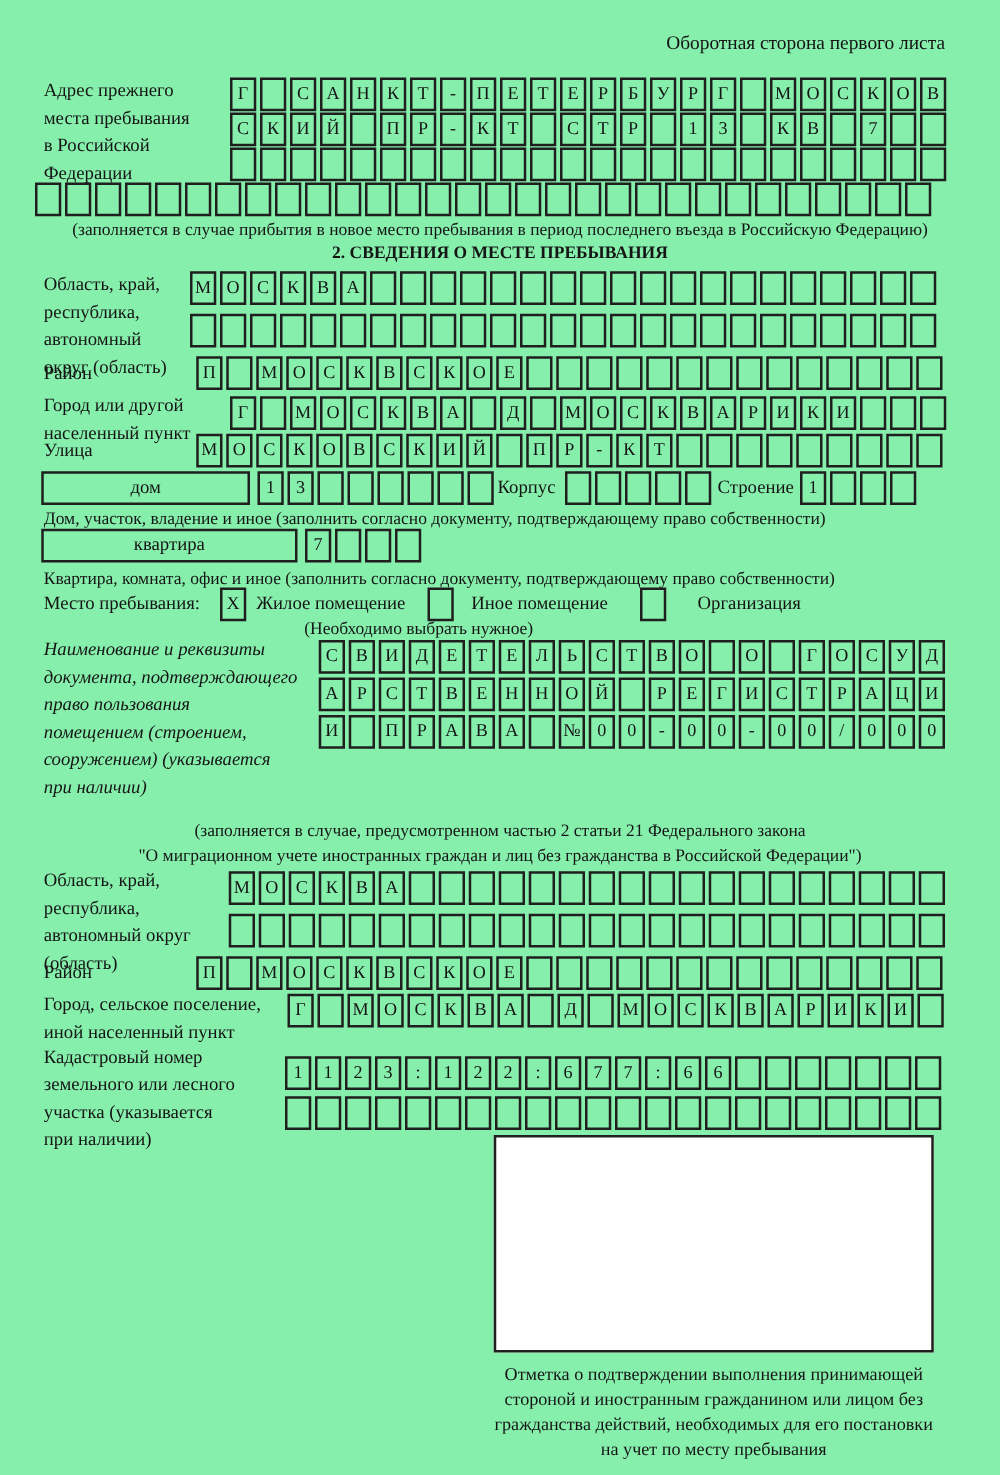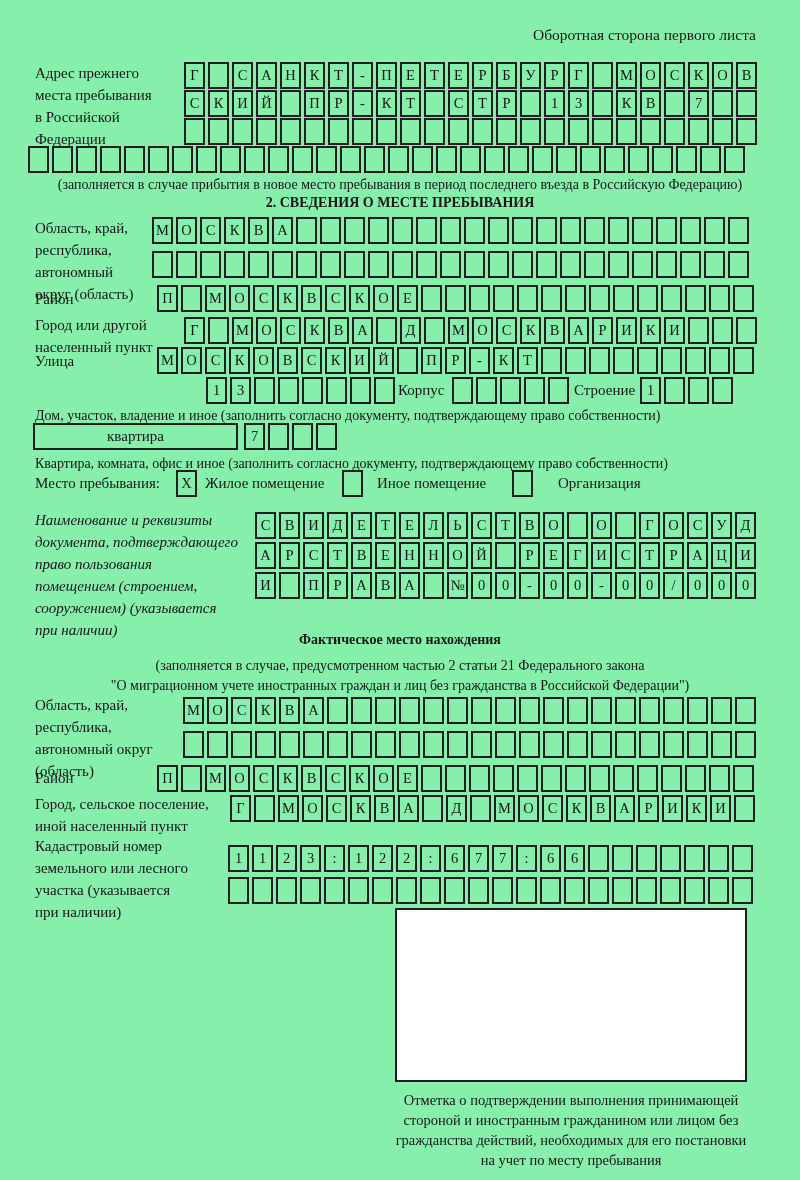--- a/index.html
+++ b/index.html
@@ -275,20 +275,21 @@
       <span class="cell"></span>
       <span class="cell"></span>
       <span class="cell"></span>
       <span class="cell"></span>
       <span class="cell"></span>
       <span class="cell"></span>
       <span class="cell"></span>
       <span class="cell"></span>
     </div>
 
+  <div class="widebox" style="left:33px;top:377px;width:167px;">дом</div>
   <div class="cellrow" style="left:206px;top:377px;">
       <span class="cell">1</span>
       <span class="cell">3</span>
       <span class="cell"></span>
       <span class="cell"></span>
       <span class="cell"></span>
       <span class="cell"></span>
       <span class="cell"></span>
       <span class="cell"></span>
     </div>
@@ -324,20 +325,21 @@
     </div>
   <div class="lbl" style="left:205px;top:472px;">Жилое помещение</div>
   <div class="cellrow" style="left:342px;top:470px;">
       <span class="cell"></span>
     </div>
   <div class="lbl" style="left:377px;top:472px;">Иное помещение</div>
   <div class="cellrow" style="left:512px;top:470px;">
       <span class="cell"></span>
     </div>
   <div class="lbl" style="left:558px;top:472px;">Организация</div>
+  <div class="note" style="left:35px;top:494px;width:600px;text-align:center;">(Необходимо выбрать нужное)</div>
 
   <div class="lbl" style="left:35px;top:509px;font-style:italic;">Наименование и реквизиты<br>документа, подтверждающего<br>право пользования<br>помещением (строением,<br>сооружением) (указывается<br>при наличии)</div>
   <div class="cellrow" style="left:255px;top:512px;">
       <span class="cell">С</span>
       <span class="cell">В</span>
       <span class="cell">И</span>
       <span class="cell">Д</span>
       <span class="cell">Е</span>
       <span class="cell">Т</span>
       <span class="cell">Е</span>
@@ -396,21 +398,20 @@
       <span class="cell">0</span>
       <span class="cell">-</span>
       <span class="cell">0</span>
       <span class="cell">0</span>
       <span class="cell">/</span>
       <span class="cell">0</span>
       <span class="cell">0</span>
       <span class="cell">0</span>
     </div>
 
-  <div class="title" style="top:632px;">Фактическое место нахождения</div>
   <div class="note center" style="top:656px;">(заполняется в случае, предусмотренном частью 2 статьи 21 Федерального закона</div>
   <div class="note center" style="top:676px;">"О миграционном учете иностранных граждан и лиц без гражданства в Российской Федерации")</div>
 
   <div class="lbl" style="left:35px;top:694px;">Область, край,<br>республика,<br>автономный округ<br>(область)</div>
   <div class="cellrow" style="left:183px;top:697px;">
       <span class="cell">М</span>
       <span class="cell">О</span>
       <span class="cell">С</span>
       <span class="cell">К</span>
       <span class="cell">В</span>

